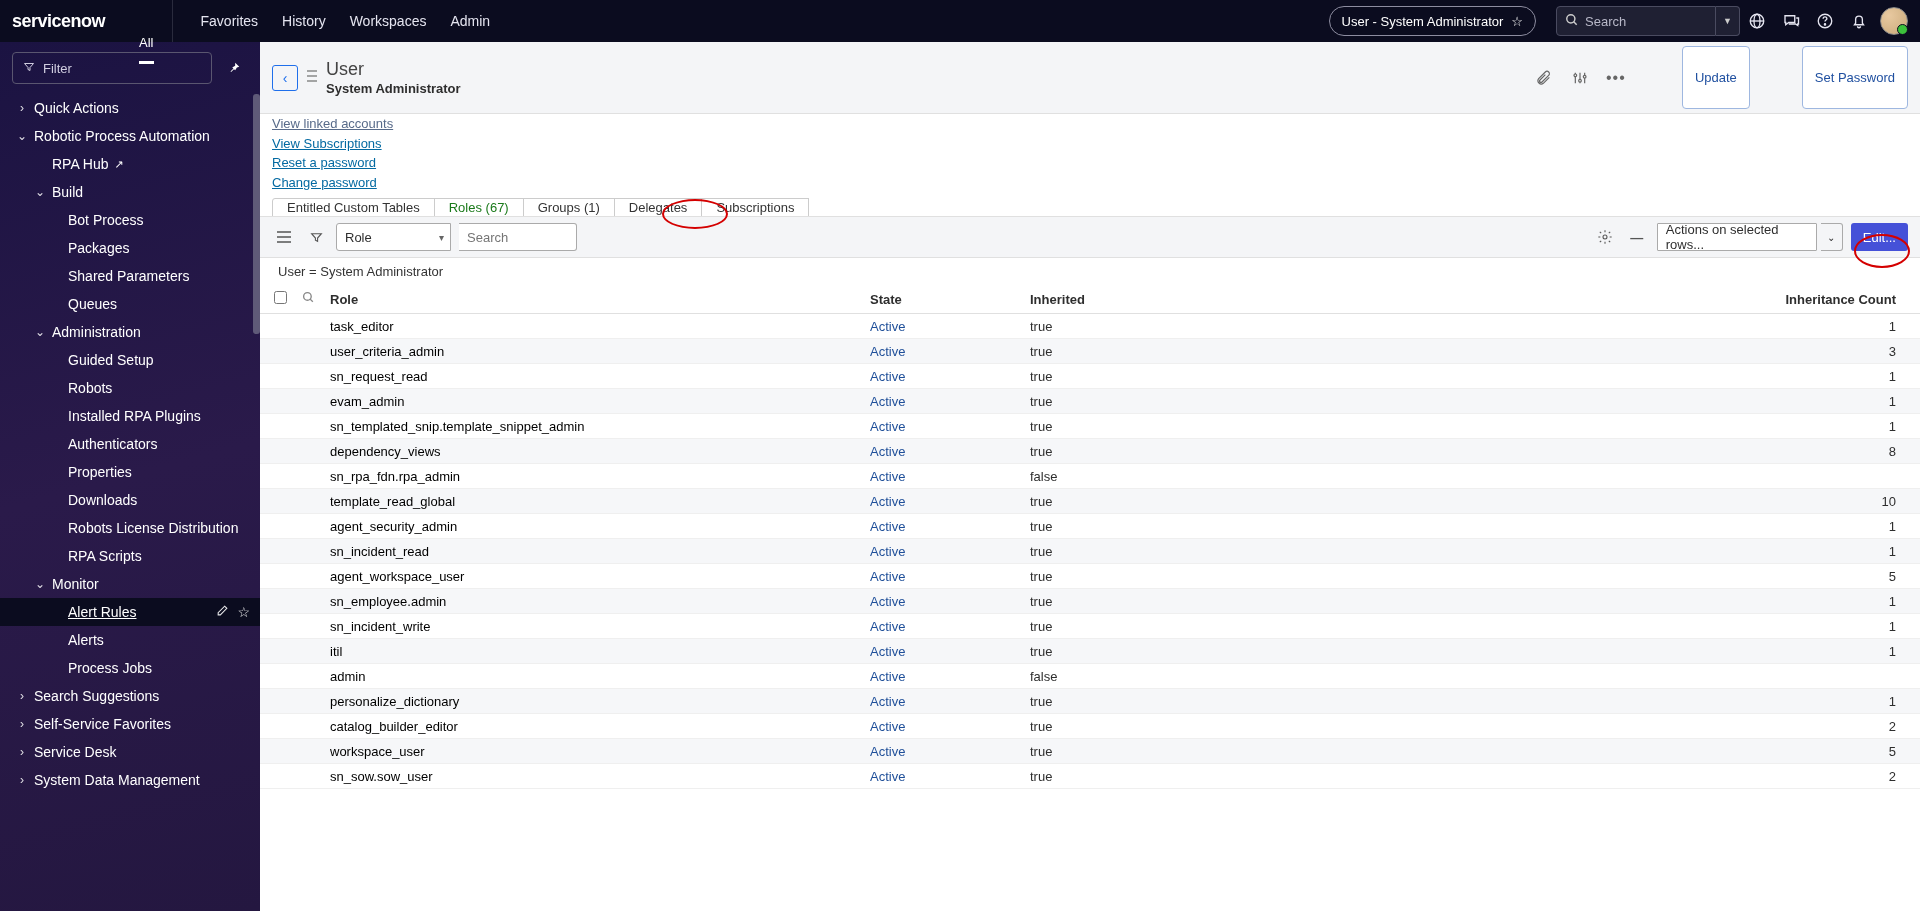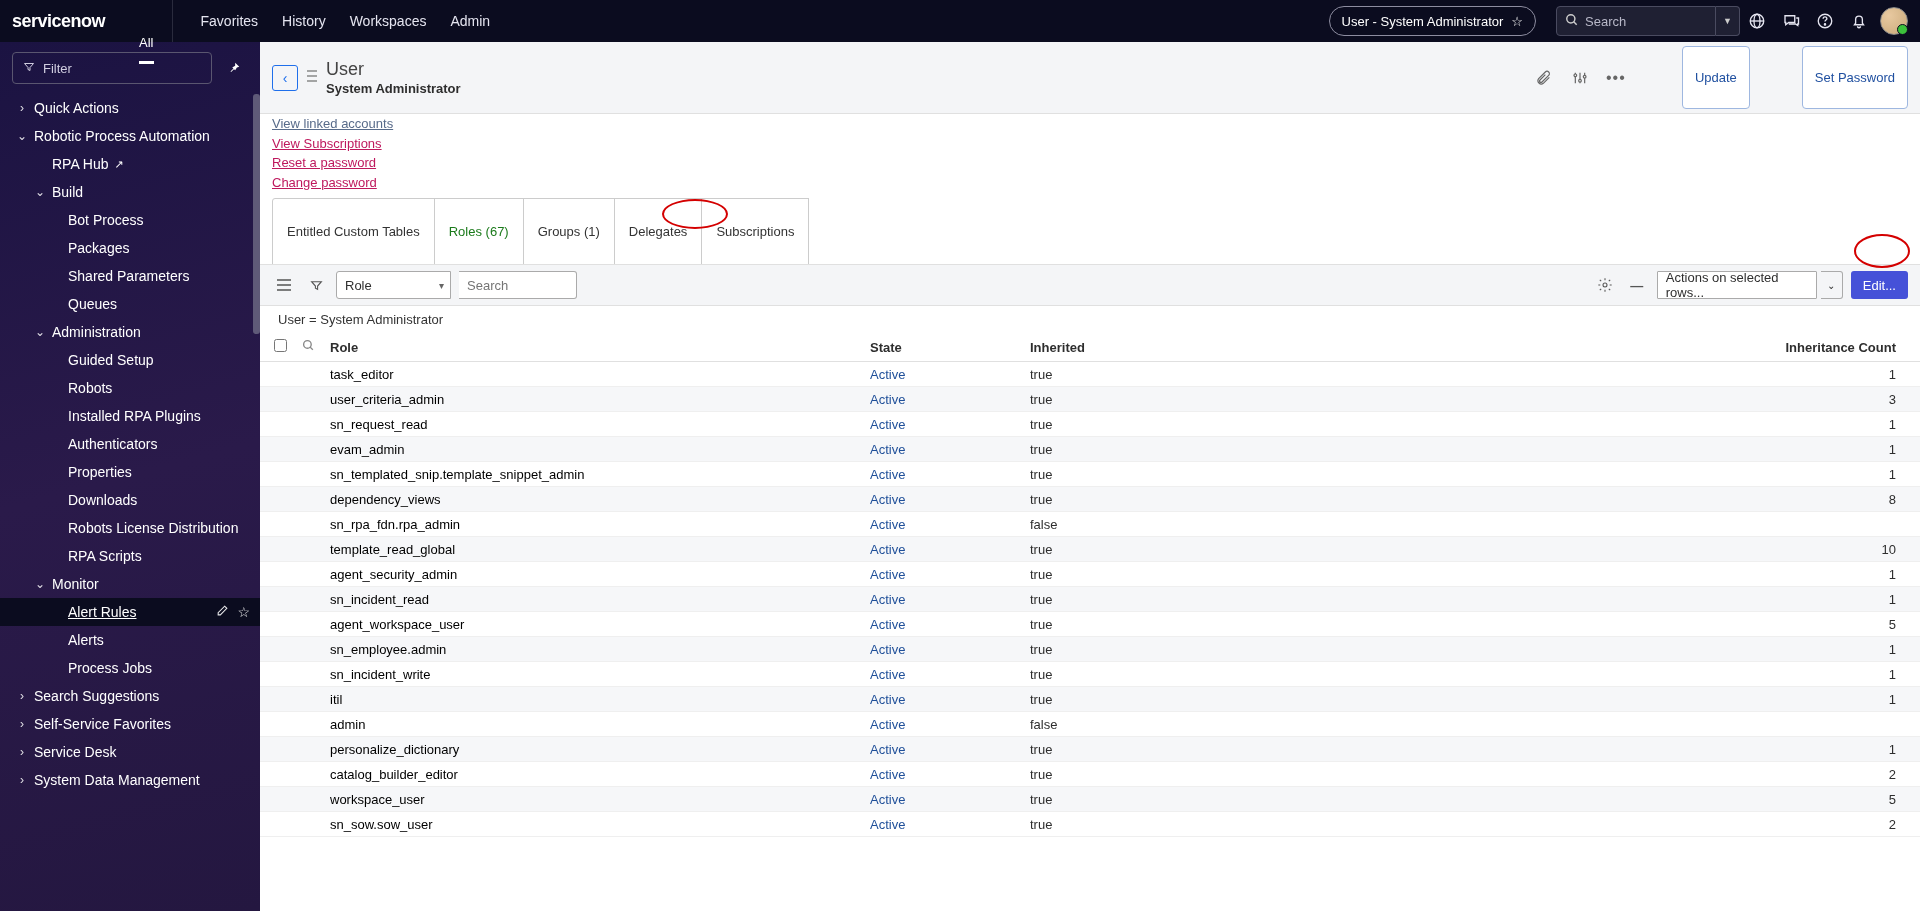--- a/index.html
+++ b/index.html
@@ -43,25 +43,25 @@
     .back-btn { width:26px; height:26px; border:1px solid #1f6feb; border-radius:3px; display:flex; align-items:center; justify-content:center; cursor:pointer; color:#1f6feb; font-size:14px;}
     .drag-icon { color:#888; cursor:grab;}
     .rec-title { line-height:1.25;}
     .rec-title .top { font-size:18px; color:#444;}
     .rec-title .bot { font-size:13px; font-weight:600; color:#2e2e2e;}
     .rec-header .spacer{flex:1;}
     .hdr-icon { width:28px; height:28px; display:flex; align-items:center; justify-content:center; cursor:pointer; color:#666;}
     .hdr-btn { border:1px solid #9eb7e0; color:#2050a0; background:#fff; padding:23px 12px; border-radius:4px; cursor:pointer; font-size:13px;margin-left:44px;}
     
     .rel-links { padding: 0 0 6px 12px; font-size:13px;}
-    .rel-links a { color:#be185d; text-decoration: underline; display:inline-block; line-height:1.5;}
+    .rel-links a { color:#0369a1; text-decoration: underline; display:inline-block; line-height:1.5;}
     .rel-links .first { color:#586b8a; }
     
     .tabs-row { display:flex; padding: 0 12px; border-bottom:0; align-items:flex-end; position:relative;}
-    .tab { border:1px solid #ccc; border-bottom:1px solid #ccc; padding: 25px 14px; margin-right:-1px; background:#fff; cursor:pointer; font-size:13px; color:#333; }
+    .tab { border:1px solid #ccc; border-bottom:1px solid #ccc; padding: 1px 14px; margin-right:-1px; background:#fff; cursor:pointer; font-size:13px; color:#333; }
     .tab:first-child { border-radius: 3px 0 0 0;}
     .tab.active { border-bottom:1px solid #fff; font-weight:normal; color:#1b7a1b; }
     .circle { position:absolute; border:2px solid #d40000; border-radius:50%; pointer-events:none;}
     .circle.c1 { width:66px; height:30px; left: 402px; top: 1px;}
     .circle.c2 { width:56px; height:34px; right: 10px; top: 36px;}
     
     .list-toolbar { background:#f4f5f7; border-top:1px solid #e0e0e0; border-bottom:1px solid #e0e0e0; padding: 6px 12px; display:flex; align-items:center; gap:8px; margin-top:-1px; position:relative;}
     .lt-icon { width:24px; height:24px; display:flex; align-items:center; justify-content:center; cursor:pointer; color:#555;}
     .field-select { border:1px solid #aaa; border-radius:3px 0 0 3px; height:28px; padding:0 22px 0 8px; background:#fff; cursor:pointer; font-size:13px; position:relative; width:115px; display:flex; align-items:center;}
     .field-select::after { content:"▾"; position:absolute; right:6px; font-size:10px; color:#666;}

